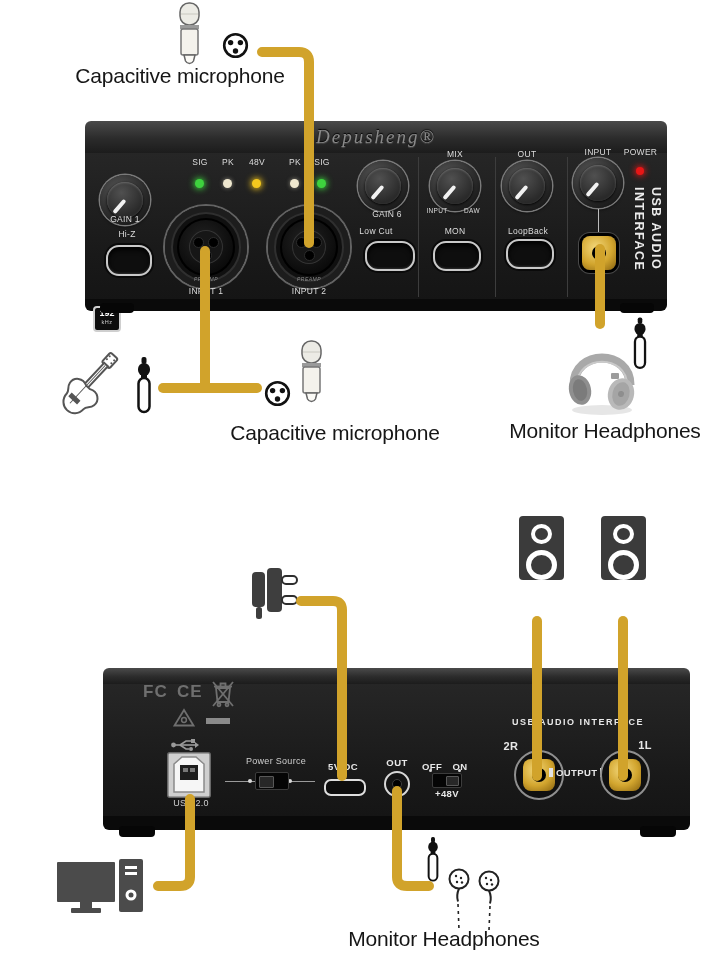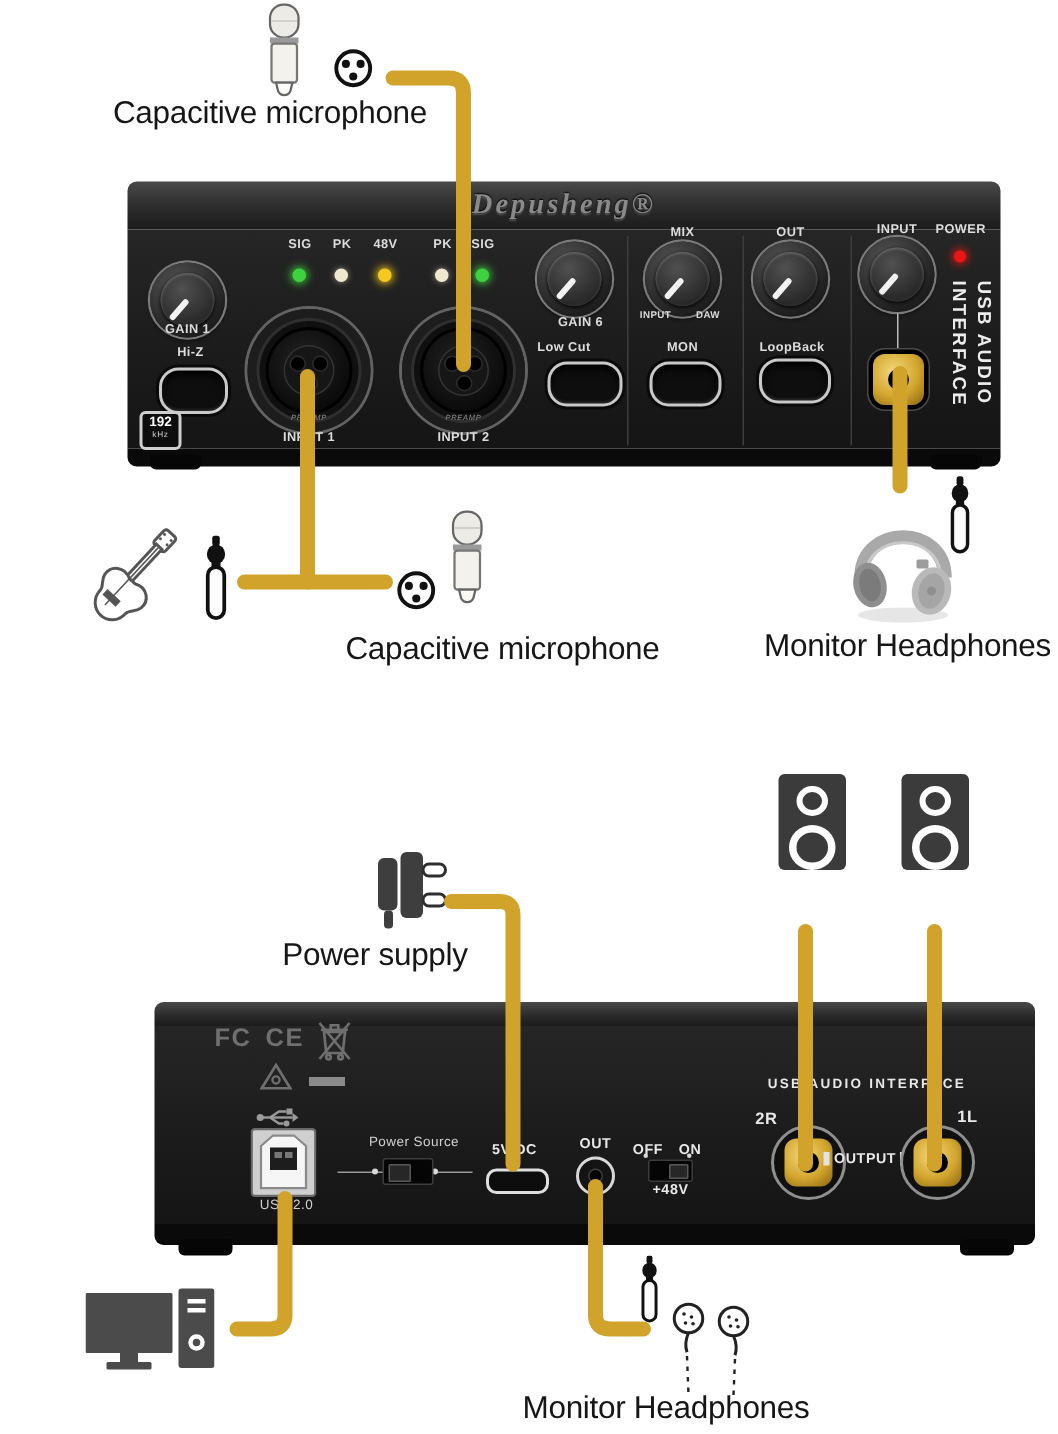--- a/index.html
+++ b/index.html
@@ -7,24 +7,24 @@
           font-family:"Liberation Sans",sans-serif;}
   .abs{position:absolute;}
   .lbl{position:absolute;font-size:21px;color:#161616;text-align:center;letter-spacing:-0.2px;}
 
   
   .panel{position:absolute;border-radius:6px;}
   .bevel{position:absolute;left:0;top:0;width:100%;background:linear-gradient(180deg,#4a4a4a,#2b2b2b 55%,#1c1c1c);border-radius:6px 6px 0 0;}
   .face{position:absolute;left:0;width:100%;background:linear-gradient(180deg,#262626,#191919 70%,#151515);}
   .pbase{position:absolute;left:0;width:100%;background:#0a0a0a;border-radius:0 0 6px 6px;}
   .foot{position:absolute;background:#060606;border-radius:4px;}
-  .brand{width:100%;text-align:center;font-family:"Liberation Serif",serif;font-weight:bold;font-style:italic;
+  .brand{width:100%;text-align:center;font-family:"Liberation Serif",serif;font-weight:normal;font-style:italic;
          font-size:19px;color:#8a8a8a;letter-spacing:2px;line-height:32px;
          text-shadow:0 -1px 1px #000,0 1px 1px #4f4f4f;}
-  .ptxt{position:absolute;color:#dcdcdc;font-size:8.5px;font-weight:bold;text-align:center;letter-spacing:.3px;}
+  .ptxt{position:absolute;color:#dcdcdc;font-size:8.5px;font-weight:normal;text-align:center;letter-spacing:.3px;}
   .tiny{position:absolute;color:#8f8f8f;font-size:5px;font-style:italic;text-align:center;letter-spacing:.5px;}
   .divider{position:absolute;width:1px;background:#3d3d3d;}
 
   
   .knob{position:absolute;width:50px;height:50px;border-radius:50%;
         background:radial-gradient(circle at 38% 32%,#585858,#2c2c2c 55%,#141414 85%);
         box-shadow:0 0 0 1.5px #7a7a7a,0 2px 3px rgba(0,0,0,.6);}
   .kcap{position:absolute;left:7px;top:7px;width:36px;height:36px;border-radius:50%;
         background:radial-gradient(circle at 40% 30%,#505050,#2a2a2a 70%);
         box-shadow:inset 0 1px 2px #6a6a6a,0 1px 3px #000;}
@@ -39,21 +39,21 @@
   .combo-c{position:absolute;left:24px;top:24px;width:34px;height:34px;border-radius:50%;background:#161616;
          box-shadow:inset 0 0 0 1px #343434;}
   .hole{position:absolute;width:9px;height:9px;border-radius:50%;background:#000;border:1px solid #2c2c2c;}
 
   
   .pbtn{position:absolute;background:#0e0e0e;border:2px solid #c9c9c9;border-radius:13px;
         box-shadow:inset 0 3px 5px #000,inset 0 -1px 2px #333,0 0 0 2px #0a0a0a;}
 
   .led{position:absolute;width:9px;height:9px;border-radius:50%;}
 
-  .badge{position:absolute;border:2px solid #cfcfcf;border-radius:4px;background:#0d0d0d;text-align:center;}
+  .badge{position:absolute;border:2px solid #cfcfcf;border-radius:4px;background:#0d0d0d;text-align:center;margin-top:32px;}
   .badge .b1{font-size:9px;font-weight:bold;color:#fff;line-height:11px;}
   .badge .b2{font-size:5.5px;color:#cfcfcf;line-height:6px;letter-spacing:.5px;}
 
   .sidetext{position:absolute;writing-mode:vertical-rl;font-size:12.5px;font-weight:bold;color:#ececec;
             letter-spacing:1.5px;line-height:17px;}
   .sidetext span{display:block;}
 
   
   .gjack{position:absolute;width:46px;height:46px;border-radius:50%;background:#101010;border:2px solid #8f8f8f;}
   .ggold{position:absolute;border-radius:8px;background:radial-gradient(circle at 40% 35%,#f3d87c,#d2a52e 55%,#8a6410);}
@@ -265,21 +265,20 @@
       <div class="spk-b"></div>
     </div>
 
   <svg class="abs" style="left:249px;top:563px" width="50" height="57" viewBox="0 0 50 57">
     <rect x="3" y="9" width="13" height="35" rx="4" fill="#3e3e3e"></rect>
     <rect x="7" y="44" width="6" height="12" rx="2.5" fill="#3e3e3e"></rect>
     <rect x="18" y="5" width="15" height="44" rx="4" fill="#3e3e3e"></rect>
     <rect x="33" y="13" width="15" height="8" rx="4" fill="#fff" stroke="#2e2e2e" stroke-width="2"></rect>
     <rect x="33" y="33" width="15" height="8" rx="4" fill="#fff" stroke="#2e2e2e" stroke-width="2"></rect>
   </svg>
-  <div class="lbl" style="left:183px;top:625px;width:134px">Power supply</div>
 
   <div class="panel" style="left:103px;top:668px;width:587px;height:162px">
     <div class="bevel" style="height:16px"></div>
     <div class="face" style="top:16px;height:132px"></div>
     <div class="pbase" style="top:148px;height:14px"></div>
 
     <div class="mark" style="left:40px;top:14px">FC</div>
     <div class="mark" style="left:74px;top:14px">CE</div>
     <svg class="abs" style="left:108px;top:12px" width="24" height="28" viewBox="0 0 24 28">
       <g stroke="#6f6f6f" stroke-width="1.8" fill="none">

